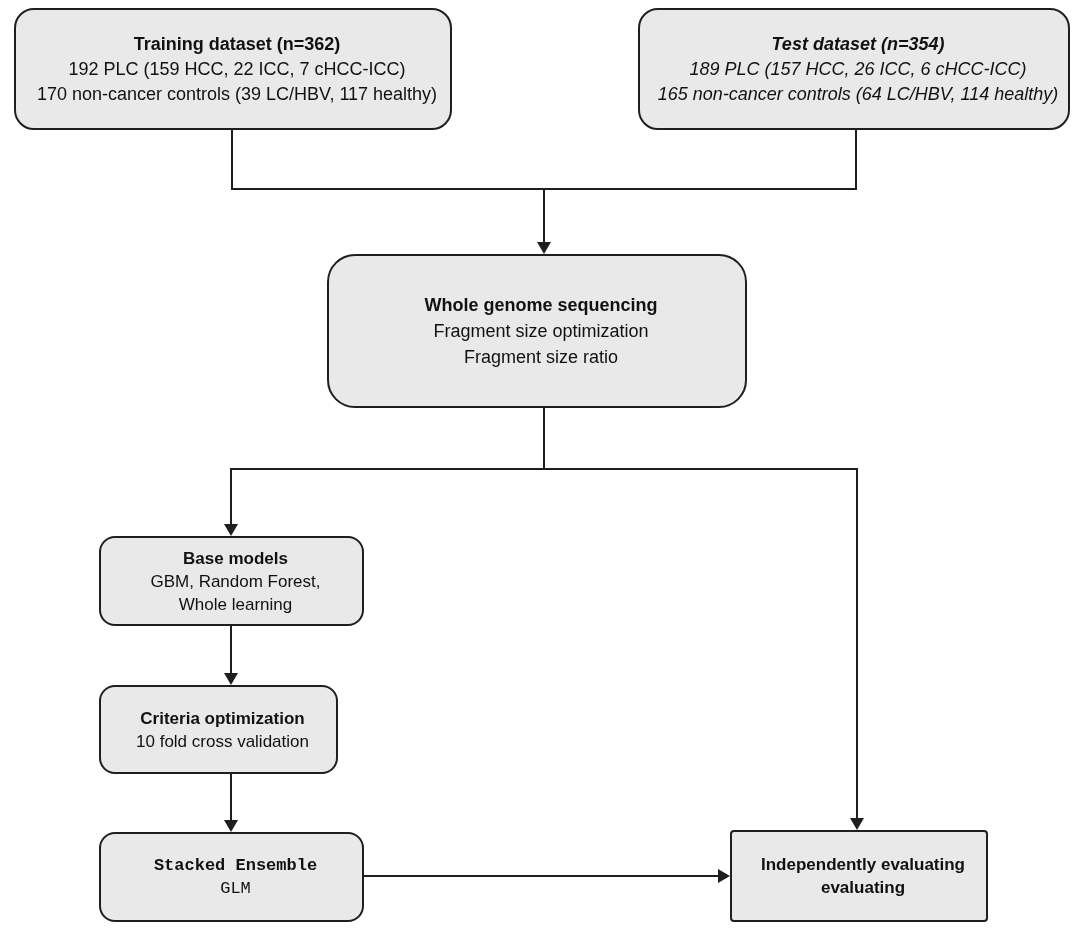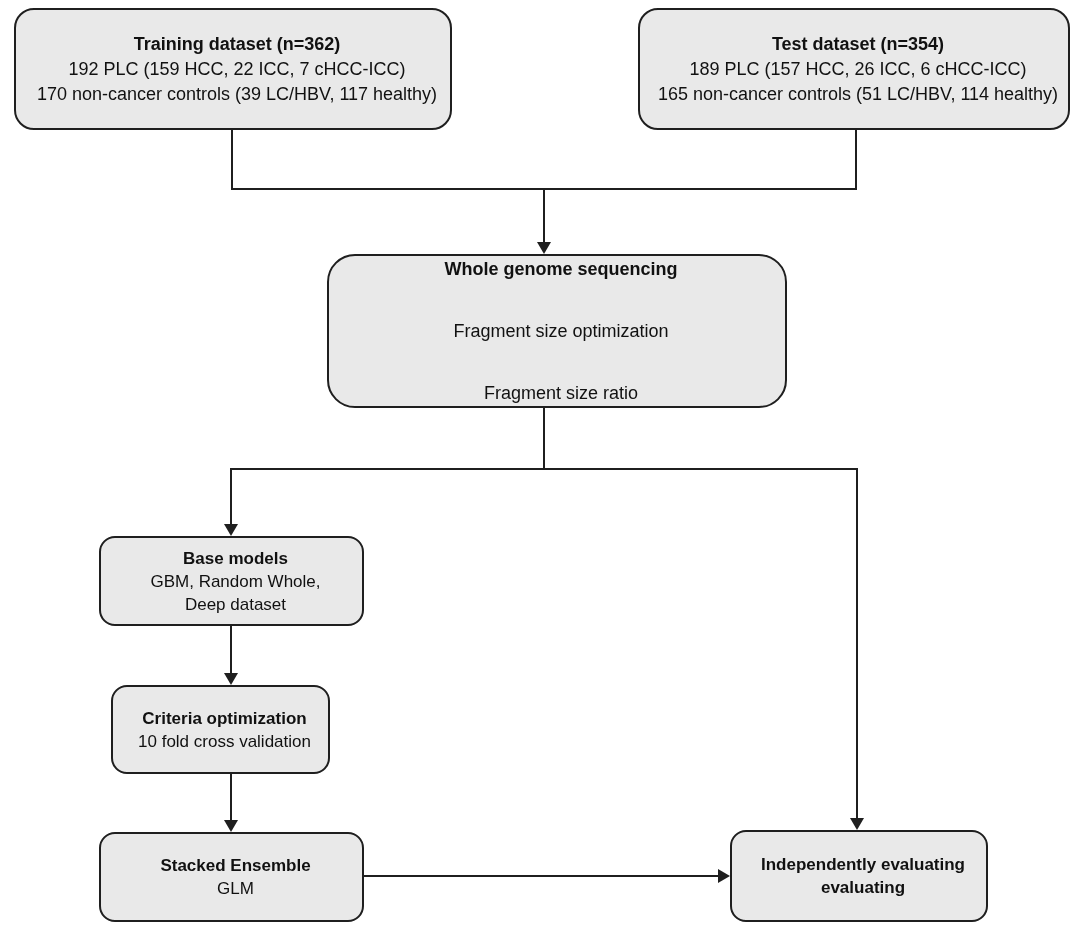--- a/index.html
+++ b/index.html
@@ -23,29 +23,29 @@
     border:2px solid var(--box-border);
     box-sizing:border-box;
     display:flex;flex-direction:column;
     align-items:center;justify-content:center;
     text-align:center;
     padding-left:8px;
   }
   .node-title{font-weight:700;}
   
   .node.training{left:14px;top:8px;width:438px;height:122px;border-radius:20px;font-size:18px;line-height:25px;}
-  .node.test{left:638px;top:8px;width:432px;height:122px;border-radius:20px;font-size:18px;line-height:25px;}
+  .node.test{left:638px;top:8px;width:432px;height:122px;border-radius:20px;font-size:18px;line-height:25px;font-style:italic;}
   
-  .node.wgs{left:327px;top:254px;width:460px;height:154px;border-radius:28px;font-size:18px;line-height:26px;gap:36px;}
+  .node.wgs{left:327px;top:254px;width:420px;height:154px;border-radius:28px;font-size:18px;line-height:26px;}
   
   .node.base{left:99px;top:536px;width:265px;height:90px;border-radius:16px;font-size:17px;line-height:23px;}
-  .node.criteria{left:99px;top:685px;width:219px;height:89px;border-radius:16px;font-size:17px;line-height:23px;margin-left:12px;}
-  .node.stacked{left:99px;top:832px;width:265px;height:90px;border-radius:16px;font-size:17px;line-height:23px;}
+  .node.criteria{left:99px;top:685px;width:239px;height:89px;border-radius:16px;font-size:17px;line-height:23px;}
+  .node.stacked{left:99px;top:832px;width:265px;height:90px;border-radius:16px;font-size:17px;line-height:23px;font-family:Liberation Mono, monospace;}
   
-  .node.independent{left:730px;top:830px;width:258px;height:92px;border-radius:16px;font-size:17px;line-height:23px;}
+  .node.independent{left:730px;top:830px;width:258px;height:92px;border-radius:4px;font-size:17px;line-height:23px;}
 
   .line{position:absolute;background:var(--connector);}
   .arrow-down{
     position:absolute;width:0;height:0;
     border-left:7px solid transparent;
     border-right:7px solid transparent;
     border-top:12px solid var(--connector);
   }
   .arrow-right{
     position:absolute;width:0;height:0;
@@ -82,33 +82,33 @@
 
   <div class="node training">
     <div class="node-title">Training dataset (n=362)</div>
     <div class="node-line">192 PLC (159 HCC, 22 ICC, 7 cHCC-ICC)</div>
     <div class="node-line">170 non-cancer controls (39 LC/HBV, 117 healthy)</div>
   </div>
 
   <div class="node test">
     <div class="node-title">Test dataset (n=354)</div>
     <div class="node-line">189 PLC (157 HCC, 26 ICC, 6 cHCC-ICC)</div>
-    <div class="node-line">165 non-cancer controls (51 LC/HBV, 114 healthy)</div>
+    <div class="node-line">165 non-cancer controls (64 LC/HBV, 114 healthy)</div>
   </div>
 
   <div class="node wgs">
     <div class="node-title">Whole genome sequencing</div>
     <div class="node-line">Fragment size optimization</div>
     <div class="node-line">Fragment size ratio</div>
   </div>
 
   <div class="node base">
     <div class="node-title">Base models</div>
-    <div class="node-line">GBM, Random Whole,</div>
-    <div class="node-line">Deep dataset</div>
+    <div class="node-line">GBM, Random Forest,</div>
+    <div class="node-line">Whole learning</div>
   </div>
 
   <div class="node criteria">
     <div class="node-title">Criteria optimization</div>
     <div class="node-line">10 fold cross validation</div>
   </div>
 
   <div class="node stacked">
     <div class="node-title">Stacked Ensemble</div>
     <div class="node-line">GLM</div>

